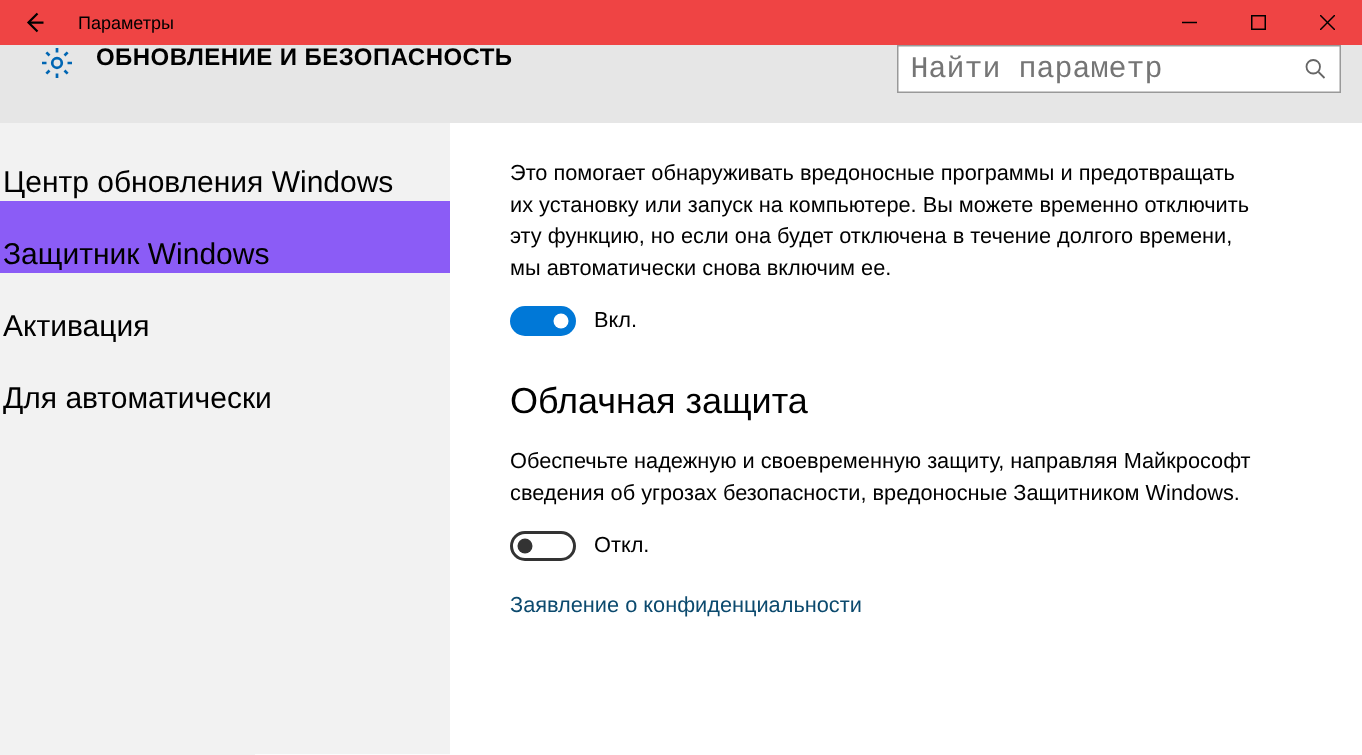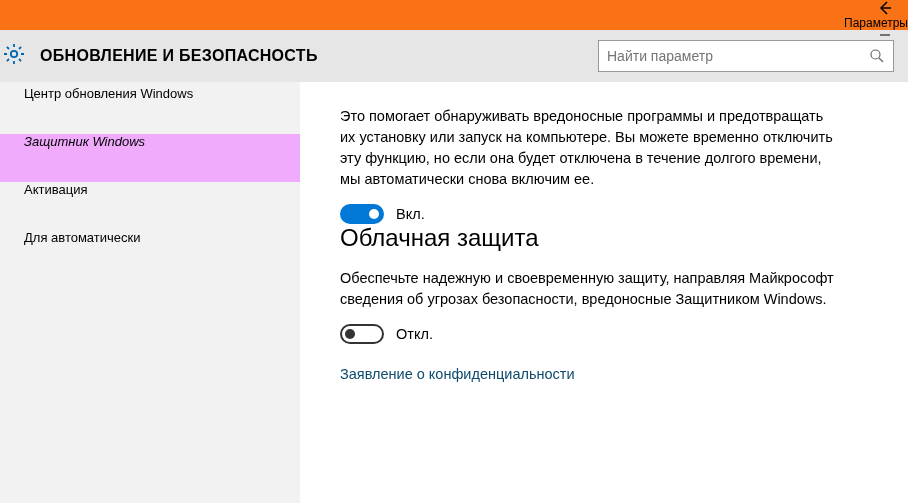--- a/index.html
+++ b/index.html
@@ -1,34 +1,34 @@
 <!DOCTYPE html>
 <html><head>
 <meta charset="utf-8">
 <style>
   * { box-sizing: border-box; margin: 0; padding: 0; }
   html, body { width: 908px; height: 503px; font-family: "Segoe UI", Tahoma, sans-serif; background: #fff; overflow: hidden; color: #000; }
-  .titlebar { height: 30px; background: #f97316; display: flex; align-items: flex-end; flex-direction: column; }
+  .titlebar { height: 30px; background: #ef4444; display: flex; align-items: center; }
   .tb-back { width: 46px; height: 30px; display: flex; align-items: center; justify-content: center; }
   .tb-title { font-size: 12px; color: #000; padding-left: 6px; }
   .tb-spacer { flex: 1; }
   .tb-btn { width: 46px; height: 30px; display: flex; align-items: center; justify-content: center; }
-  .header { height: 52px; background: #e6e6e6; display: flex; align-items: center; padding: 0 14px 0 2px; }
+  .header { height: 52px; background: #e6e6e6; display: flex; align-items: flex-start; padding: 0 14px 0 26px; }
   .gear { margin-right: 14px; }
   .header-title { font-size: 16px; font-weight: 600; letter-spacing: 0.3px; flex: 1; }
   .search-wrap { width: 296px; height: 32px; border: 1px solid #999; background: #fff; display: flex; align-items: center; padding: 0 8px; }
-  .search-input { flex: 1; border: none; outline: none; font-size: 14px; color: #555; background: transparent; }
+  .search-input { flex: 1; border: none; outline: none; font-size: 20px; color: #555; background: transparent; font-family: Liberation Mono, monospace; }
   .body { display: flex; height: calc(503px - 82px); }
   .sidebar { width: 300px; background: #f2f2f2; padding-top: 4px; }
-  .side-item { height: 48px; display: flex; align-items: flex-start; padding-left: 24px; font-size: 13px; color: #000; }
-  .side-item.selected { background: #f0abfc; font-style: italic; }
+  .side-item { height: 48px; display: flex; align-items: flex-end; padding-left: 2px; font-size: 20px; color: #000; }
+  .side-item.selected { background: #8b5cf6; }
   .content { flex: 1; padding: 24px 40px 10px 40px; overflow-y: auto; }
   .sec-title { font-size: 24px; font-weight: 400; margin-bottom: 16px; }
   .sec-desc { font-size: 14.5px; line-height: 1.45; color: #000; margin-bottom: 14px; max-width: 500px; }
-  .toggle-row { display: flex; align-items: center; }
+  .toggle-row { display: flex; align-items: center; margin-bottom: 30px; }
   .toggle { width: 44px; height: 20px; border-radius: 10px; position: relative; margin-right: 12px; }
   .toggle.on { background: #0078d7; }
   .toggle.off { background: #fff; border: 2px solid #333; }
   .toggle.on .knob { width: 10px; height: 10px; background: #fff; border-radius: 50%; position: absolute; right: 5px; top: 5px; }
   .toggle.off .knob { width: 10px; height: 10px; background: #333; border-radius: 50%; position: absolute; left: 3px; top: 3px; }
   .toggle-label { font-size: 14.5px; }
   .link { color: #0c4a6e; font-size: 14.5px; text-decoration: none; display: inline-block; margin-top: 8px; }
   .content::-webkit-scrollbar { width: 4px; }
   .content::-webkit-scrollbar-thumb { background: #c0c0c0; }
 </style>

